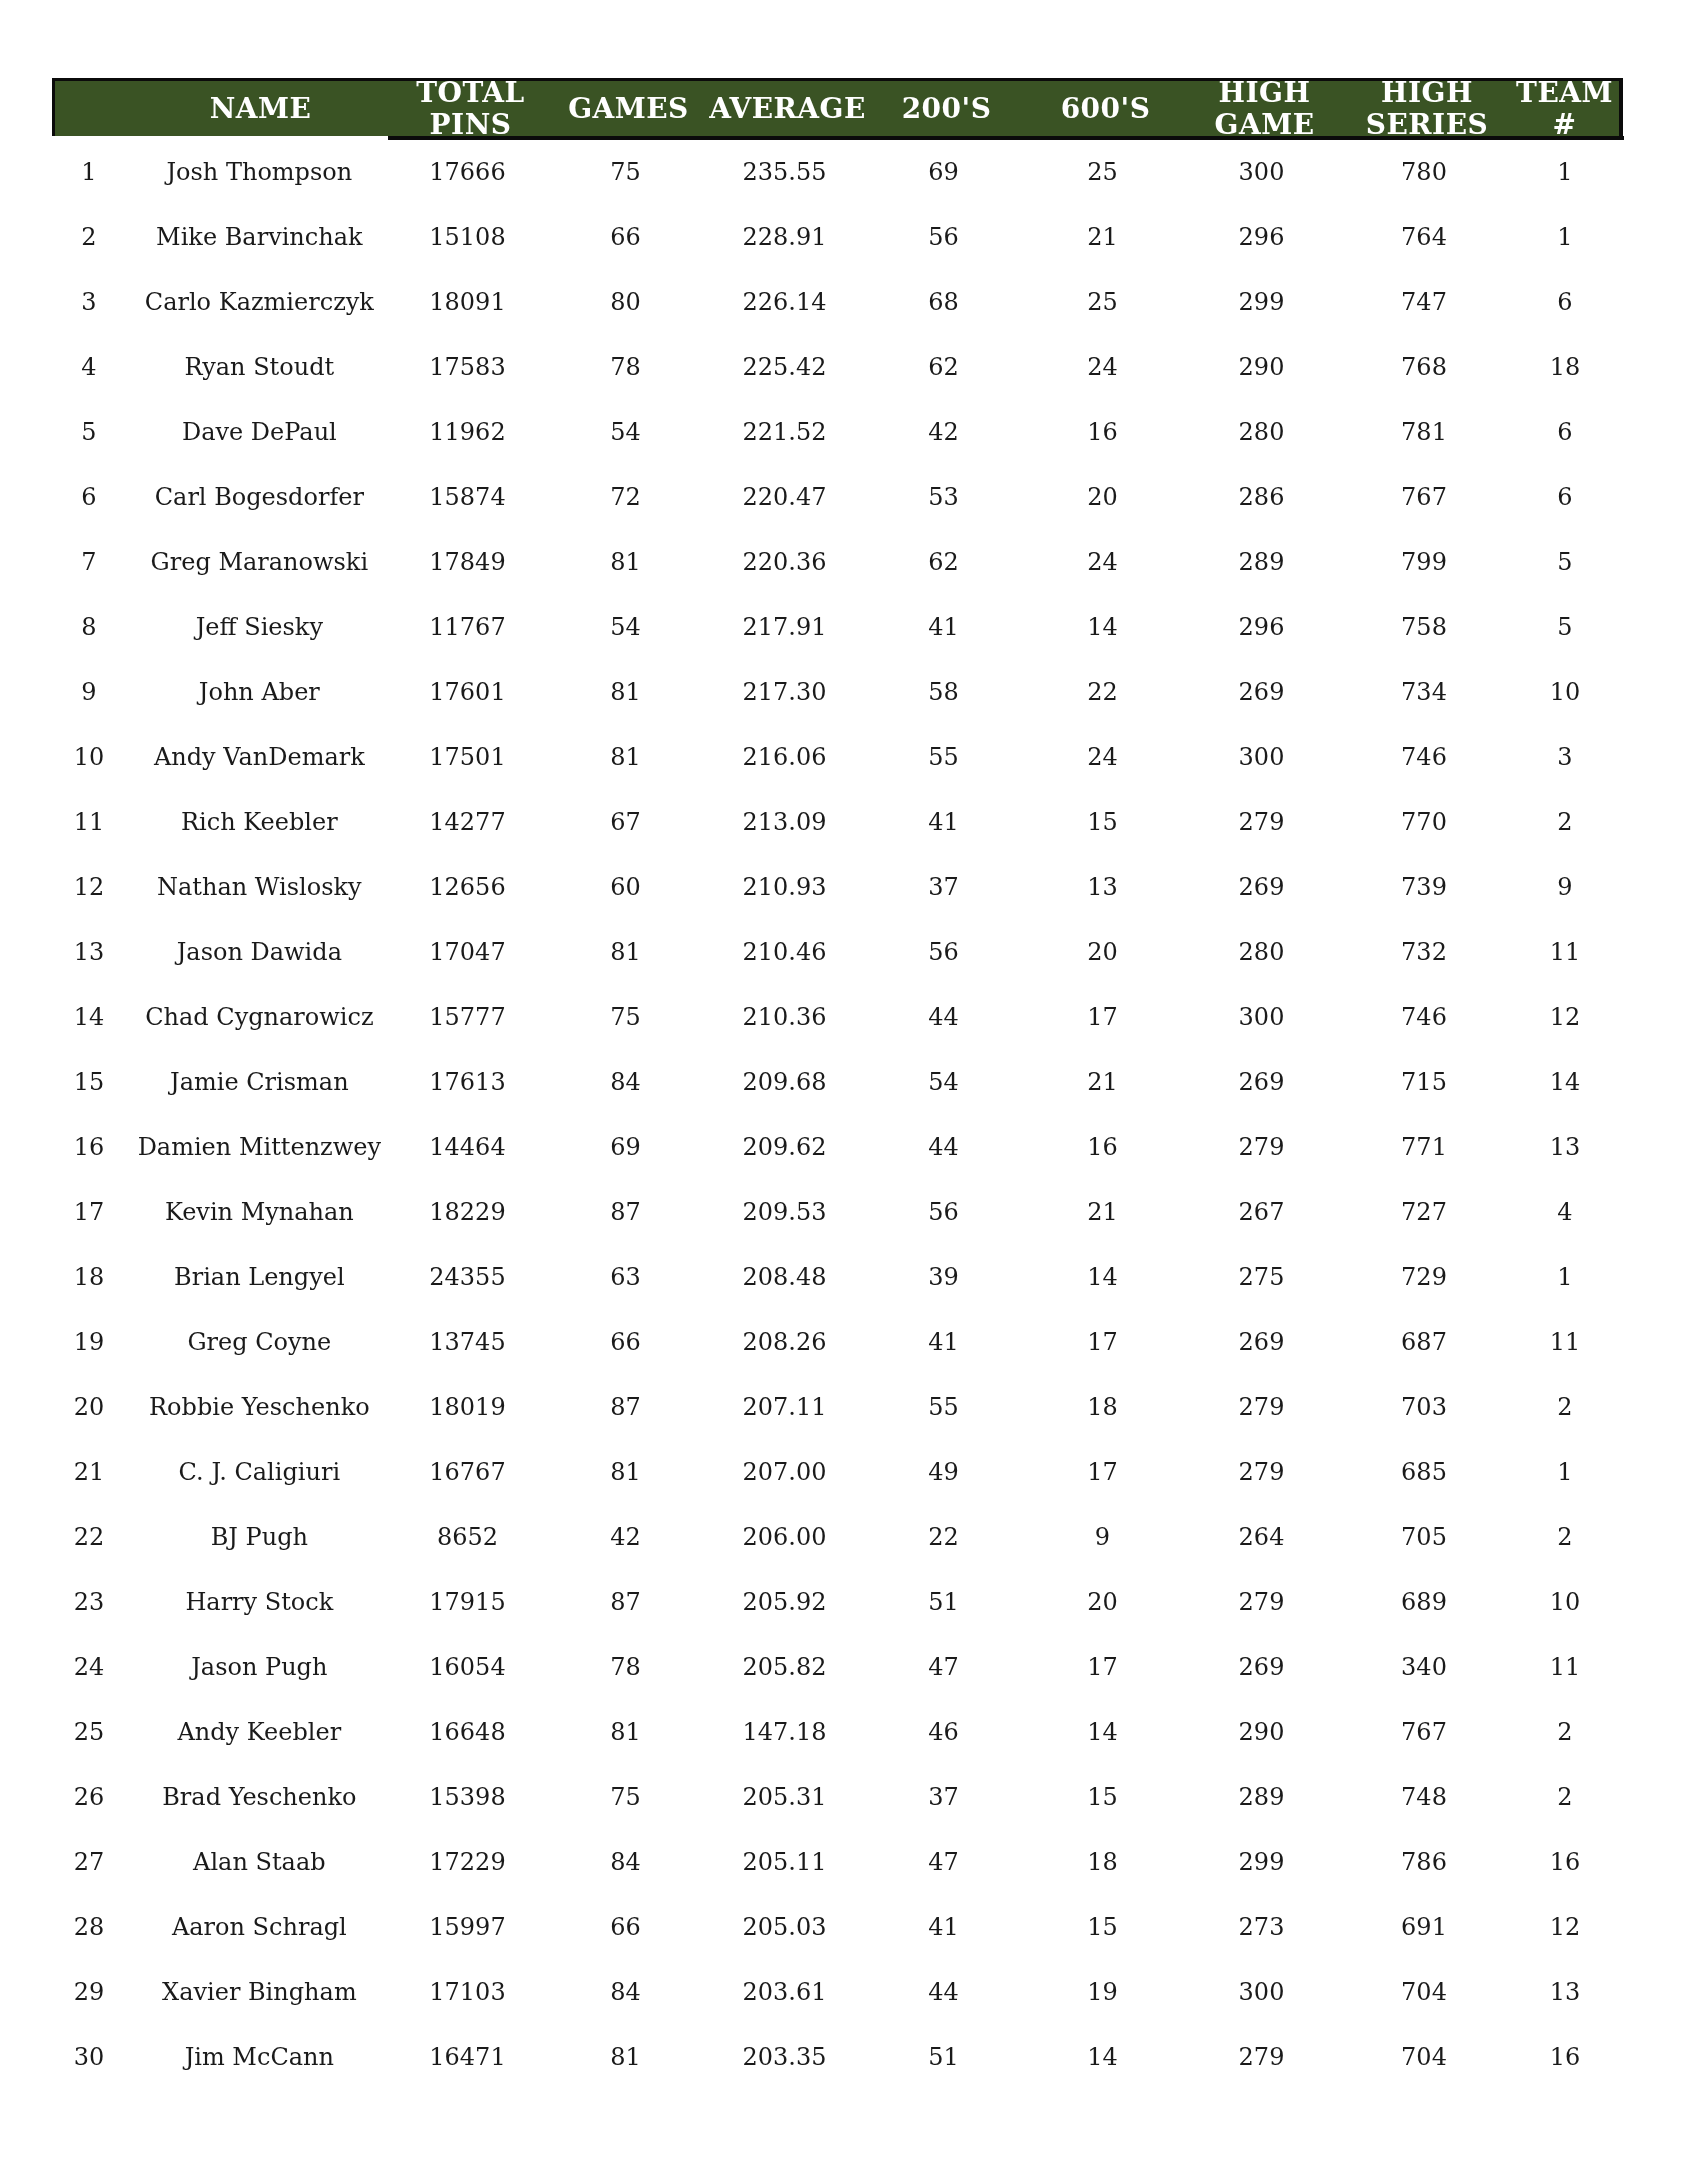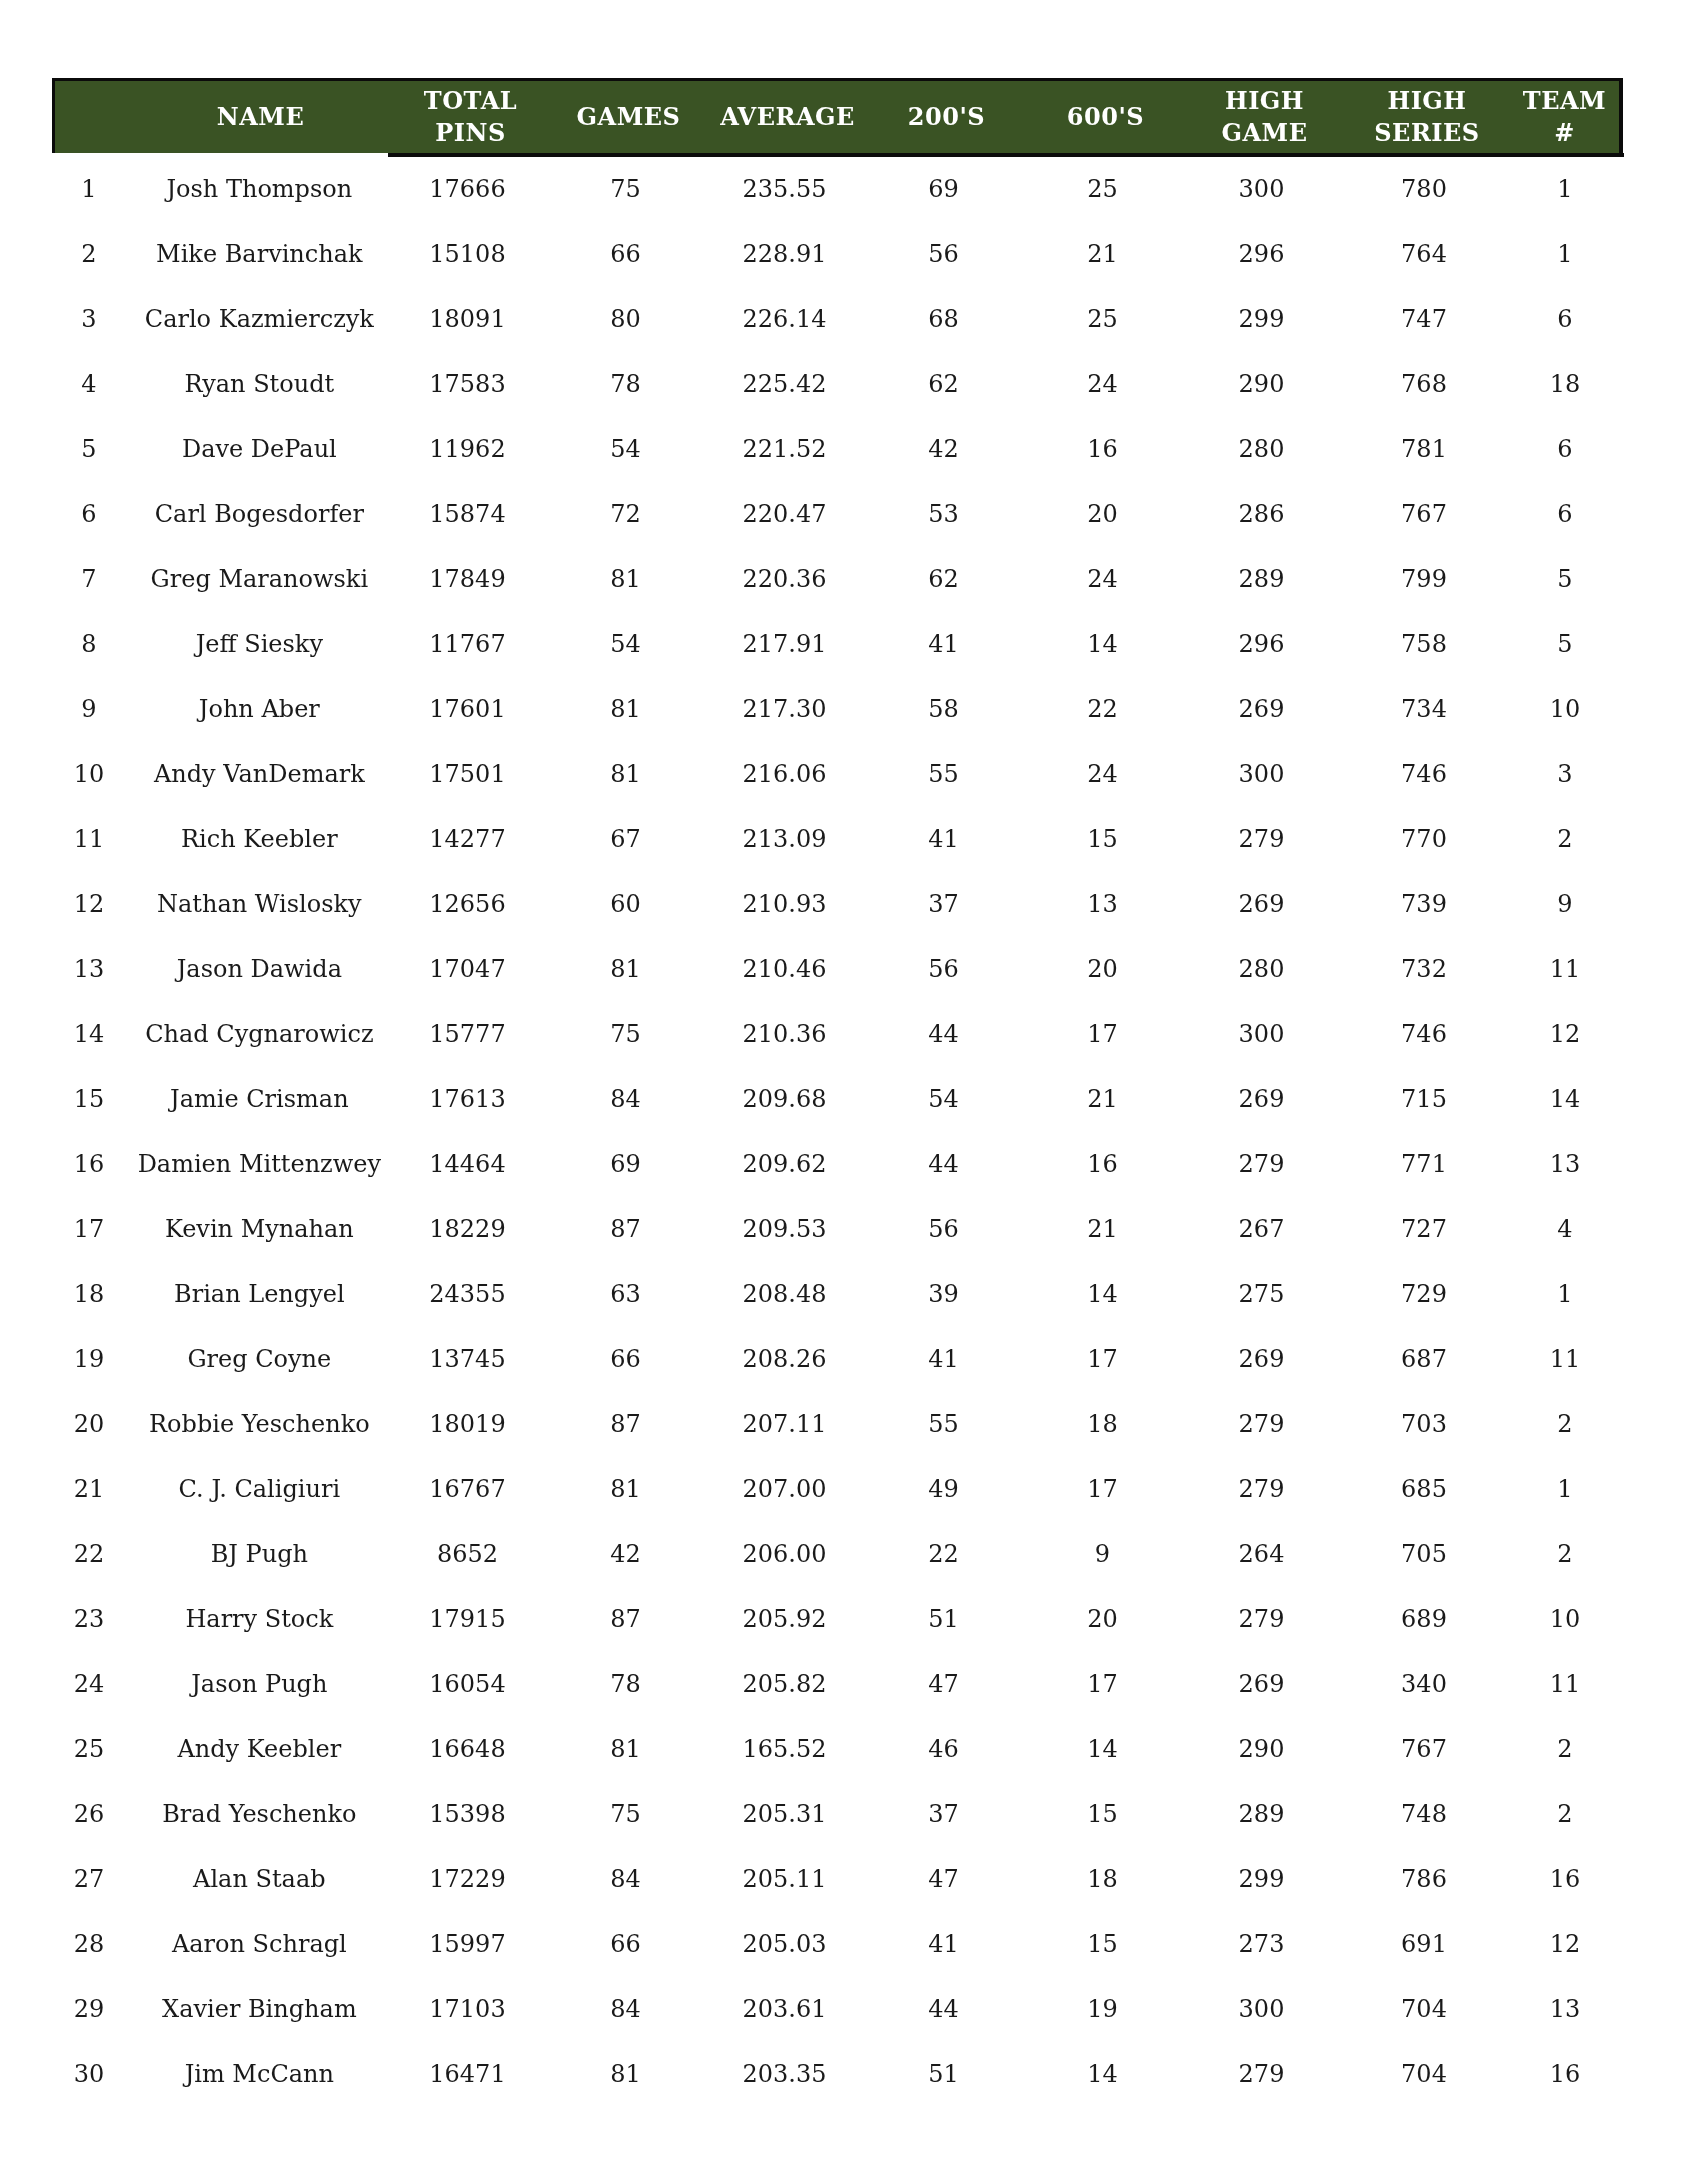--- a/index.html
+++ b/index.html
@@ -12,30 +12,30 @@
     color: var(--body-text, #1a1a1a);
   }
   .sheet {
     position: absolute;
     left: 52px;
     top: 78px;
     width: 1571px;
   }
   .thead {
     display: flex;
-    height: 75px;
+    height: 58px;
     box-sizing: border-box;
     background: var(--header-bg, #3A5324);
     border: 3.7px solid var(--border-col, #0b0b0b);
     border-bottom: none;
     border-right-width: 4.6px;
     position: relative;
     color: var(--header-text, #ffffff);
     font-weight: bold;
-    font-size: 24px;
+    font-size: 28px;
     letter-spacing: 0.5px;
   }
   
   .thead::after {
     content: "";
     position: absolute;
     left: 333px;
     right: -4.6px;
     bottom: -3.7px;
     height: 3.7px;
@@ -406,21 +406,21 @@
         <div class="cell c6">17</div>
         <div class="cell c7">269</div>
         <div class="cell c8">340</div>
         <div class="cell c9">11</div>
       </div>
       <div class="row">
         <div class="cell c0">25</div>
         <div class="cell c1">Andy Keebler</div>
         <div class="cell c2">16648</div>
         <div class="cell c3">81</div>
-        <div class="cell c4">165.52</div>
+        <div class="cell c4">147.18</div>
         <div class="cell c5">46</div>
         <div class="cell c6">14</div>
         <div class="cell c7">290</div>
         <div class="cell c8">767</div>
         <div class="cell c9">2</div>
       </div>
       <div class="row">
         <div class="cell c0">26</div>
         <div class="cell c1">Brad Yeschenko</div>
         <div class="cell c2">15398</div>

